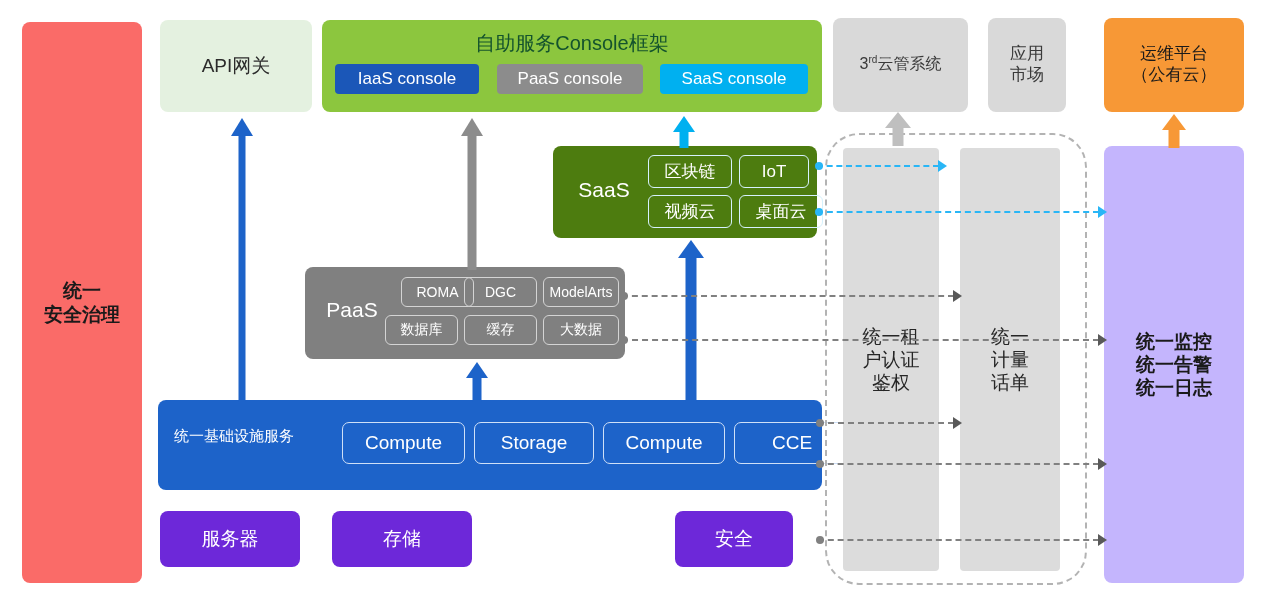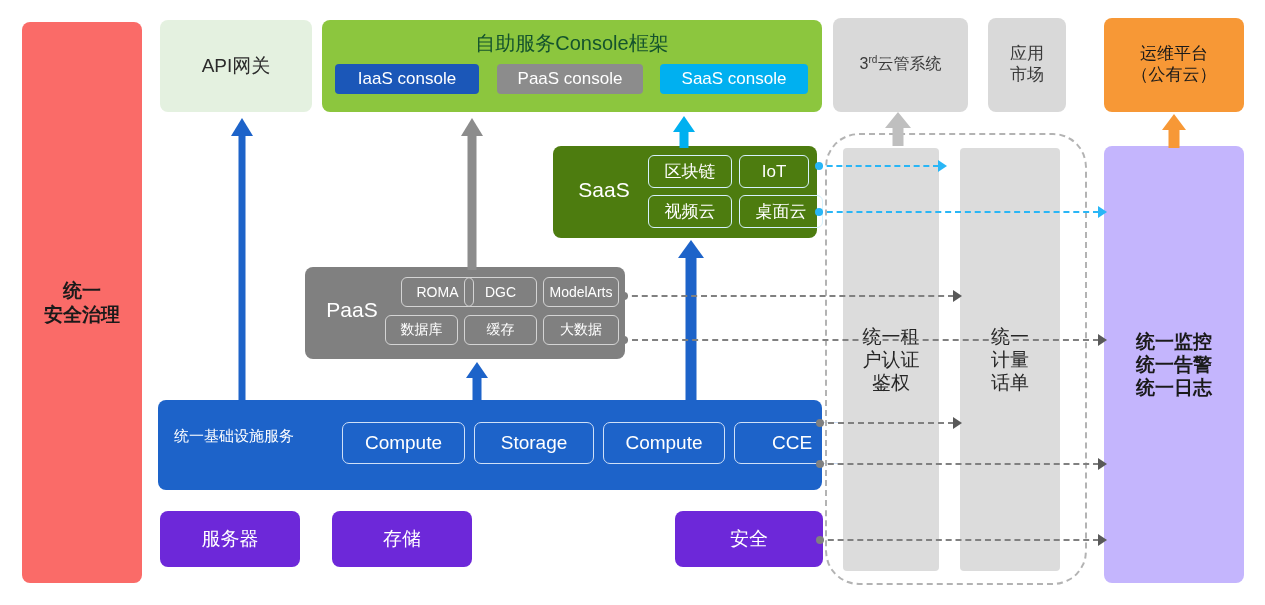--- a/index.html
+++ b/index.html
@@ -132,21 +132,21 @@
 
   
   .resbox{
     position:absolute;top:511px;height:56px;border-radius:8px;
     background:#6d28d9;color:#ffffff;font-size:19px;
     display:flex;align-items:center;justify-content:center;
   }
   #r-server{left:160px;width:140px;}
   #r-storage{left:332px;width:140px;}
   #r-network{left:503px;width:140px;}
-  #r-security{left:675px;width:148px;}
+  #r-security{left:675px;width:118px;}
 
   
   #dashed-container{
     left:825px;top:133px;width:262px;height:452px;
     border:2px dashed #b3b3b3;border-radius:34px;background:transparent;
   }
   
   .greycol{
     position:absolute;background:#dcdcdc;border-radius:4px;
     color:#262626;font-size:19px;line-height:1.25;

